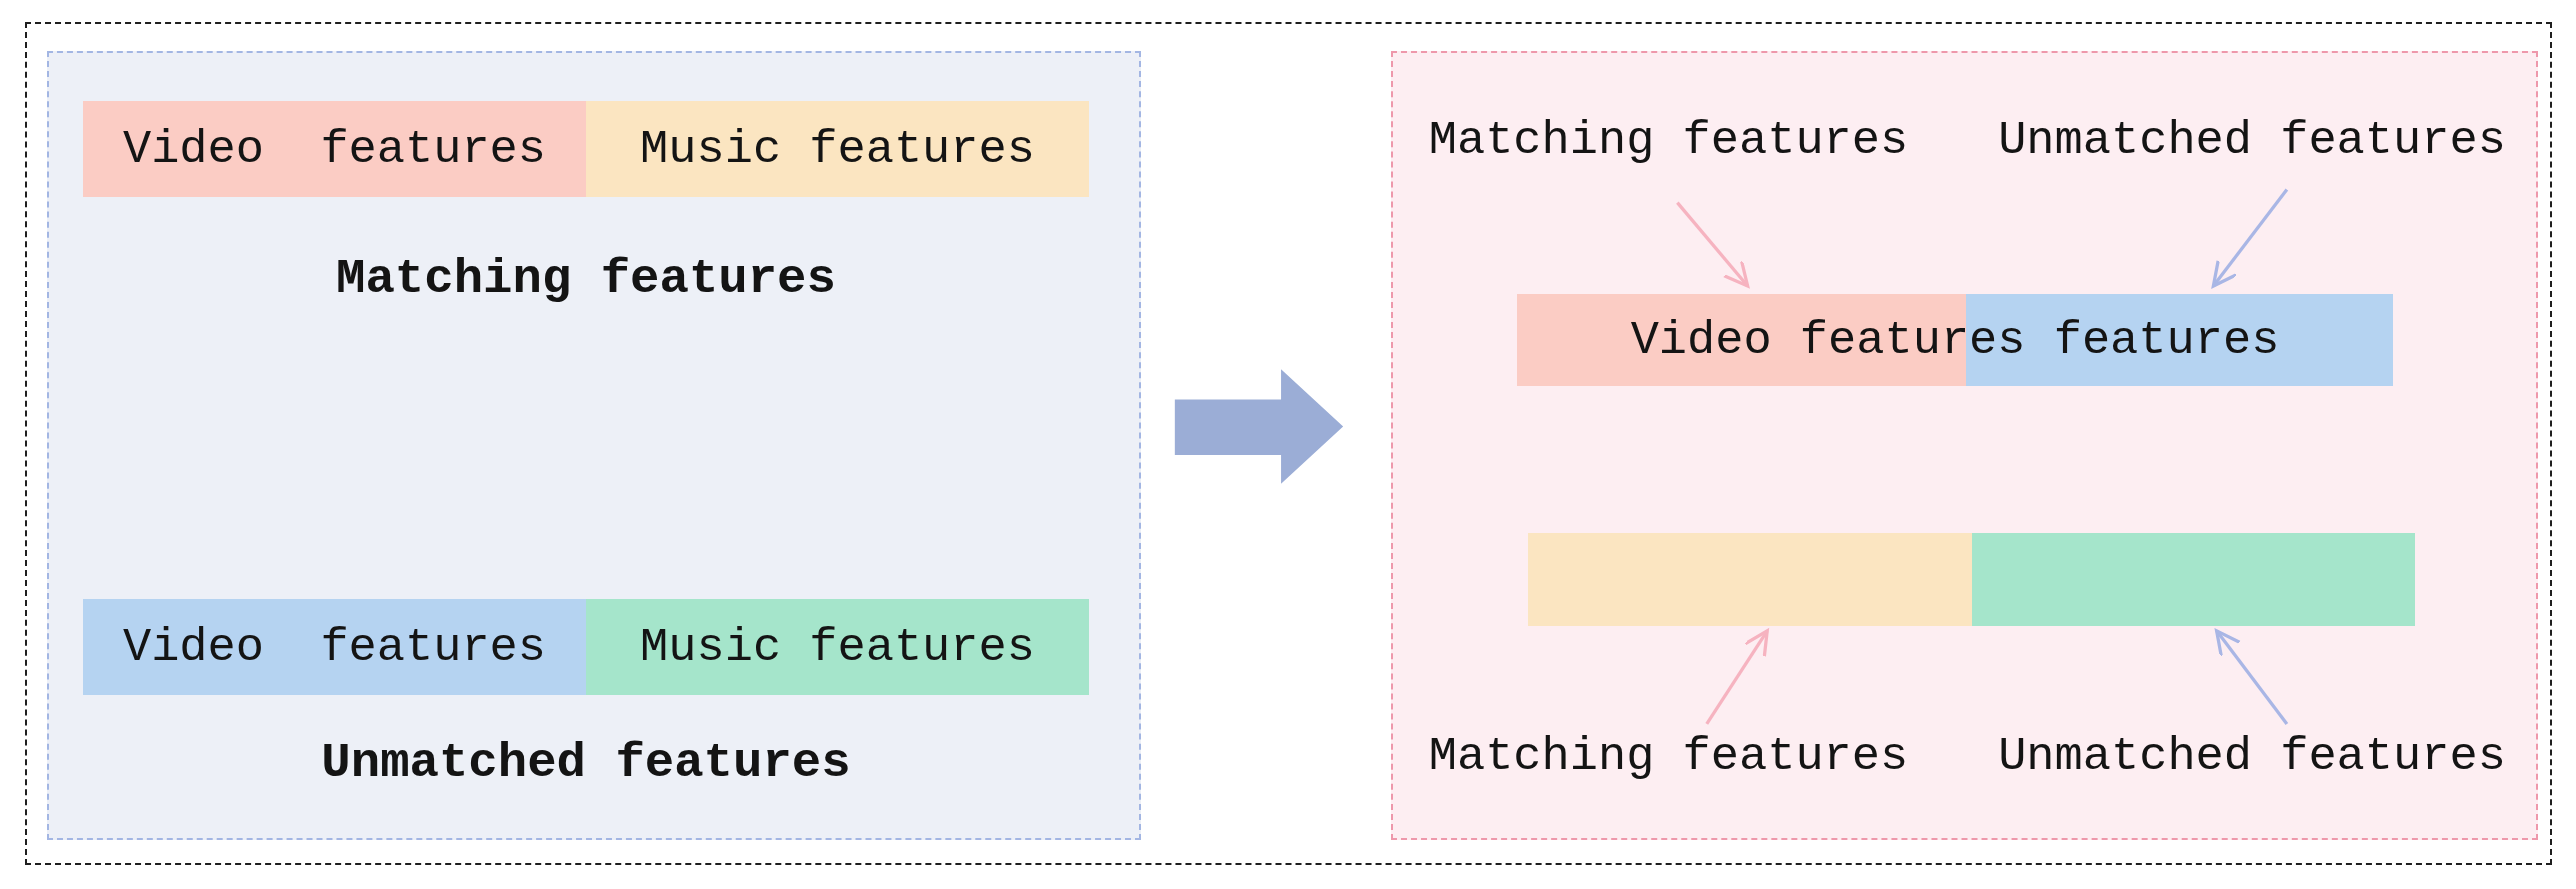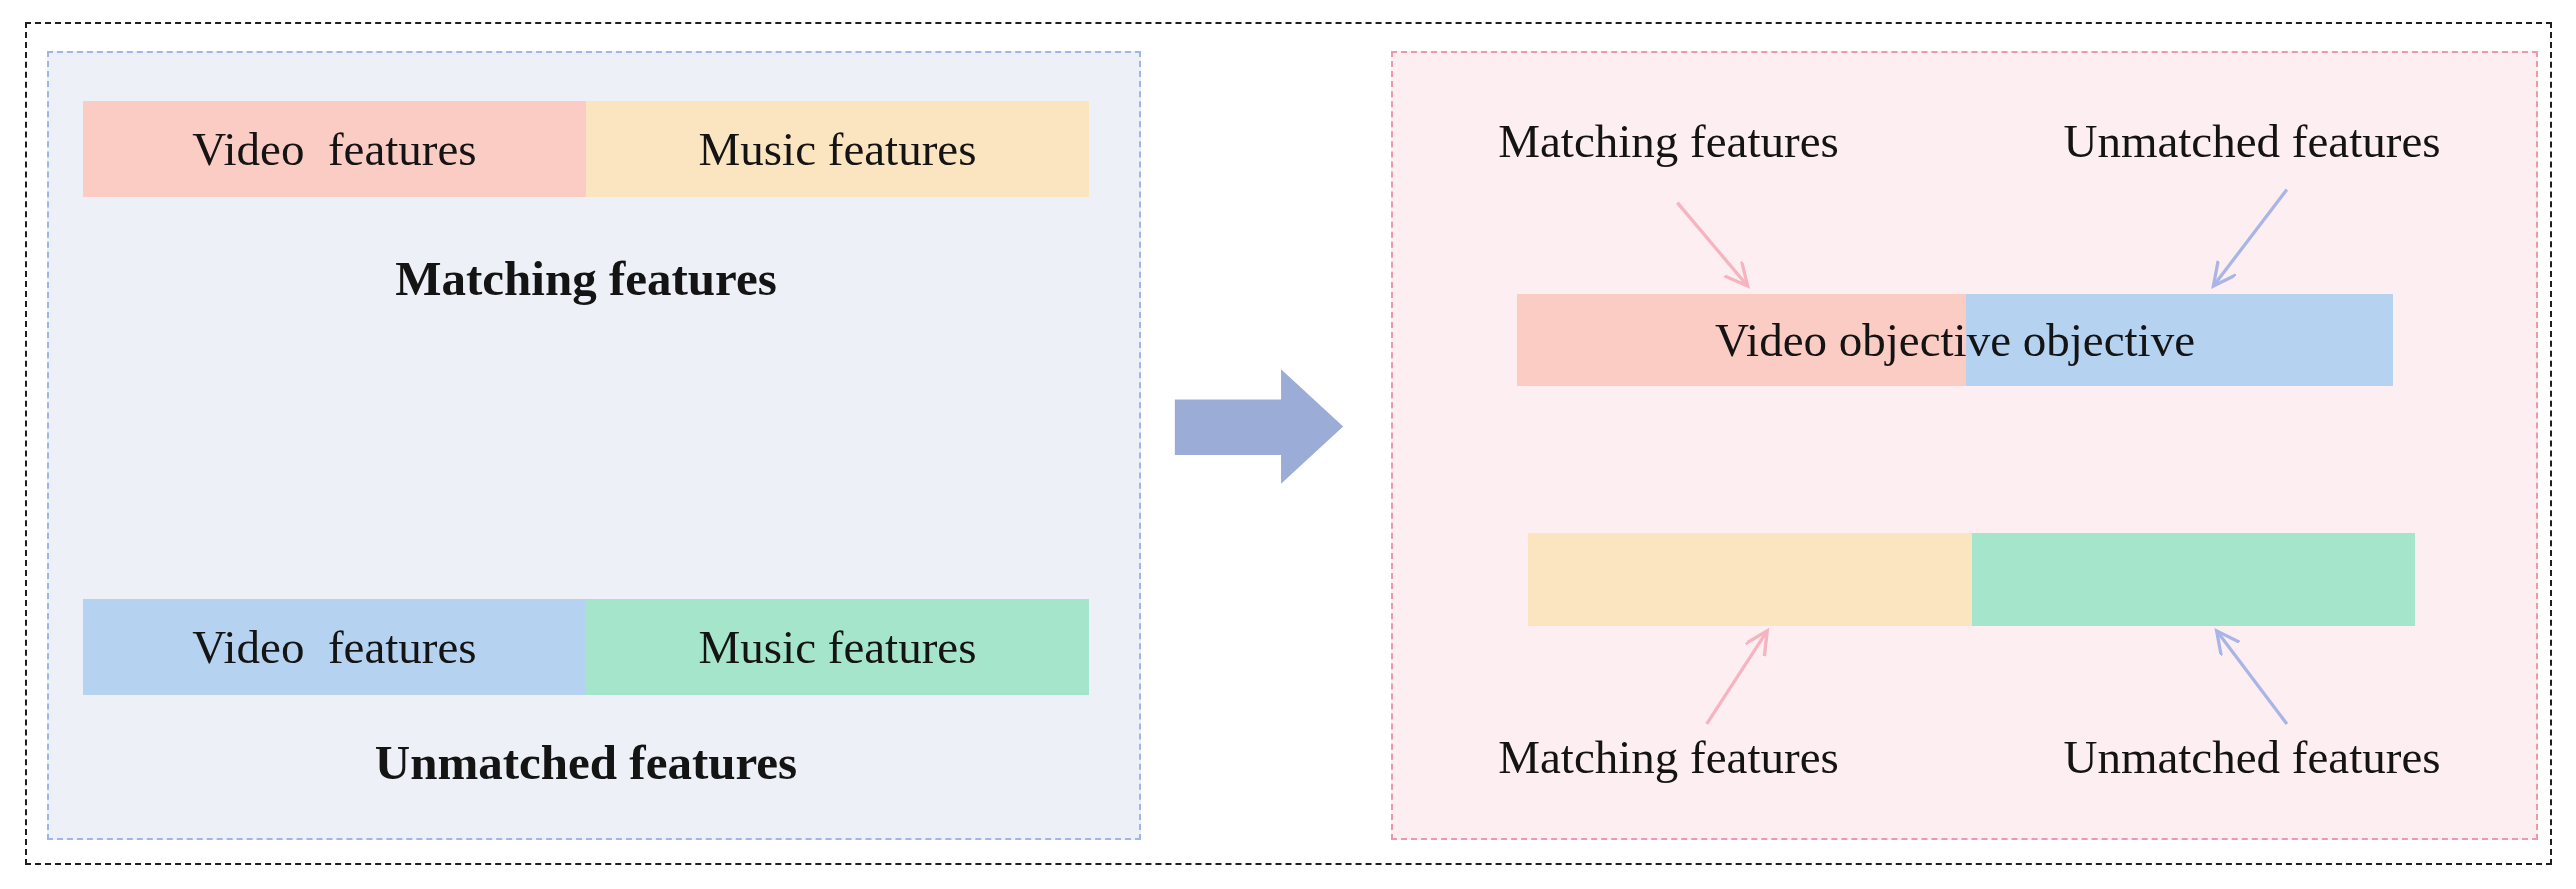--- a/index.html
+++ b/index.html
@@ -1,20 +1,20 @@
 <!DOCTYPE html>
 <html style="font-size:13px"><head>
 <meta charset="utf-8">
 <style>
   html,body{margin:0;padding:0;background:#ffffff;}
   .canvas{
     position:relative;
     width:2576px;height:889px;
     background:#ffffff;
-    font-family:Liberation Serif, serif;
+    font-family:Liberation Mono, monospace;
     color:#141414;
     overflow:hidden;
   }
   .outer-frame{
     position:absolute;left:24.5px;top:22px;width:2527px;height:843px;
     border:2.5px dashed #1f1f1f;box-sizing:border-box;
   }
   .panel{position:absolute;top:51px;height:789px;border:2.5px dashed;box-sizing:border-box;}
   .panel.left{left:47px;width:1094px;}
   .panel.right{left:1391px;width:1147px;}
@@ -66,21 +66,21 @@
 
   <div class="panel right" style="background: rgb(253, 238, 242); border-color: rgb(238, 152, 171);"></div>
 
   <div class="free-label" style="left:1407px;top:108px;width:523px;height:65px;">Matching features</div>
   <div class="free-label" style="left:1966px;top:108px;width:572px;height:65px;">Unmatched features</div>
 
   <div class="bar" style="left:1517px;top:294px;width:876px;height:92px;">
     <div class="bar-half" style="flex-basis: 51.3%; background: rgb(251, 204, 196);"></div>
     <div class="bar-half" style="flex-basis: 48.7%; background: rgb(181, 211, 241);"></div>
   </div>
-  <div class="overlay-label" style="left:1517px;top:294px;width:876px;height:92px;">Video objective objective</div>
+  <div class="overlay-label" style="left:1517px;top:294px;width:876px;height:92px;">Video features features</div>
 
   <div class="bar" style="left:1528px;top:533px;width:887px;height:93px;">
     <div class="bar-half" style="background: rgb(251, 229, 193);"></div>
     <div class="bar-half" style="background: rgb(165, 229, 203);"></div>
   </div>
 
   <div class="free-label" style="left:1407px;top:724px;width:523px;height:65px;">Matching features</div>
   <div class="free-label" style="left:1966px;top:724px;width:572px;height:65px;">Unmatched features</div>
 
   <svg class="arrow-svg" viewBox="0 0 3151 1088" xmlns="http://www.w3.org/2000/svg">

